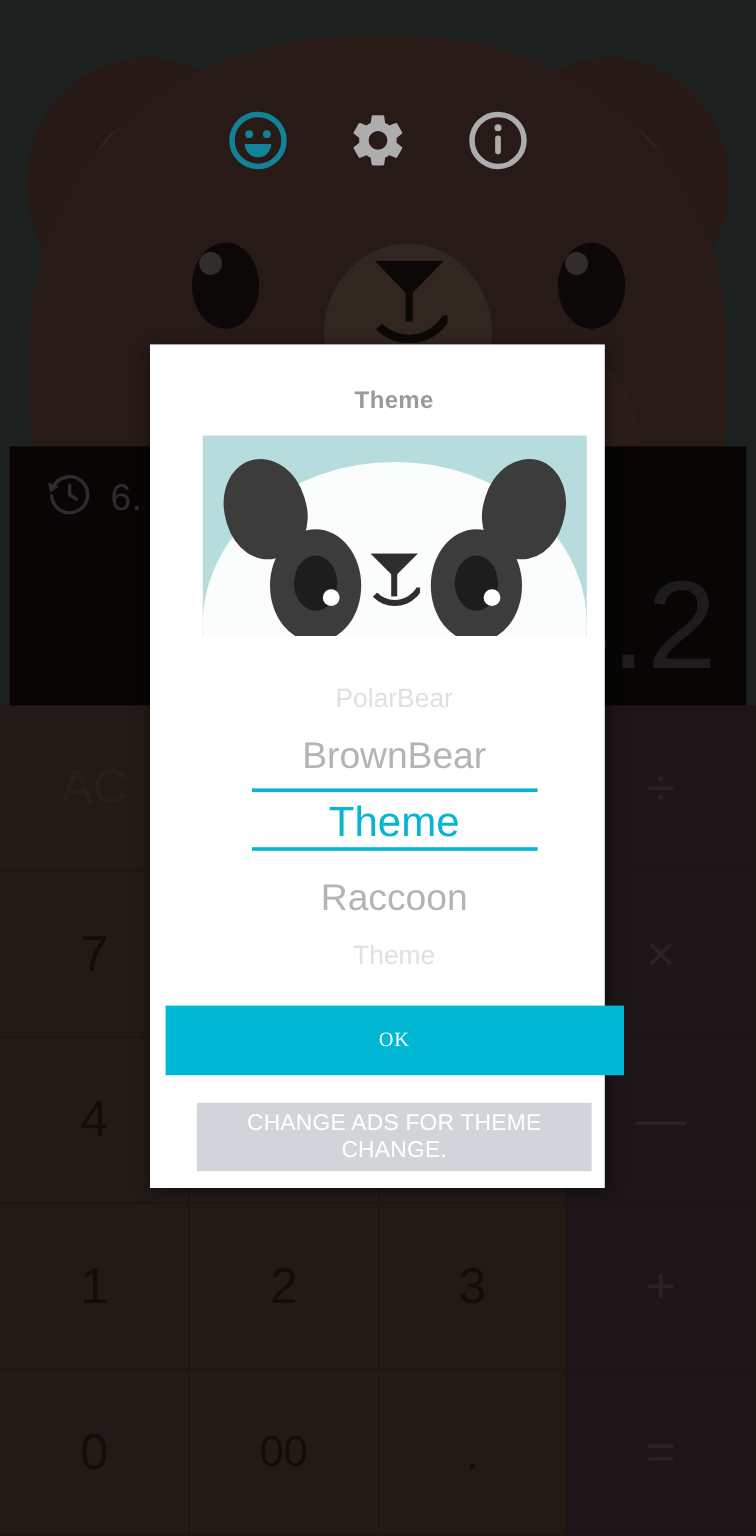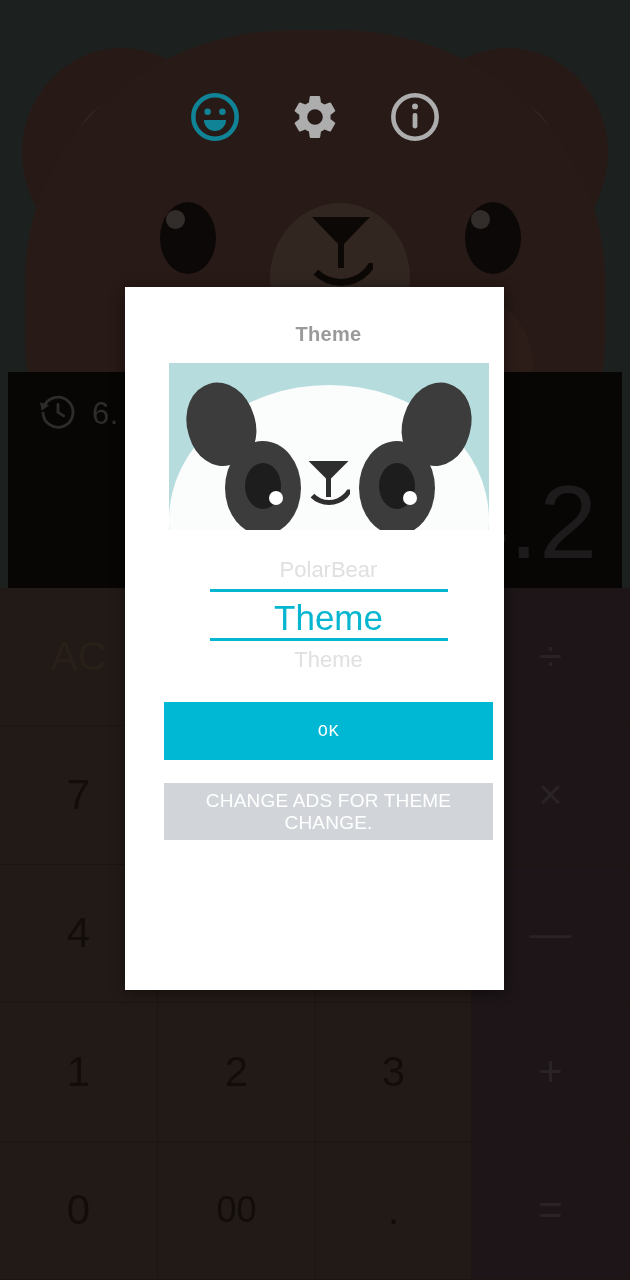--- a/index.html
+++ b/index.html
@@ -293,20 +293,21 @@
     display: flex;
     flex-direction: column;
     align-items: center;
   }
   .theme-item {
     width: 330px;
     text-align: center;
     color: #bdbdbd;
     cursor: pointer;
     white-space: nowrap;
+    margin-top: 12px;
   }
   .theme-item.far {
     font-size: 22px;
     color: #e0e0e0;
     height: 28px;
     line-height: 28px;
   }
   .theme-item.near {
     font-size: 31px;
     color: #b4b4b4;
@@ -320,27 +321,27 @@
     line-height: 52px;
     border-top: 3px solid #06b6d0;
     border-bottom: 3px solid #06b6d0;
     width: 238px;
     margin: 5px 0;
   }
 
   
   .btn-ok {
     margin-top: 28px;
-    width: 329px;
+    width: 382px;
     height: 58px;
     background: #00b8d4;
     color: #ffffff;
     border: none;
     font-size: 17px;
-    font-family: Liberation Mono, monospace;
+    font-family: Liberation Serif, serif;
     letter-spacing: .6px;
     cursor: pointer;
   }
   .btn-ads {
     margin-top: 23px;
     width: 329px;
     height: 57px;
     background: #d1d5da;
     color: #ffffff;
     border: none;
@@ -465,21 +466,23 @@
           <div class="panda-glint"></div>
         </div>
       </div>
       <div class="panda-nose"></div>
       <div class="panda-nose-stem"></div>
       <div class="panda-mouth"></div>
     </div>
 
     <div class="theme-picker">
         <div class="theme-item far">PolarBear</div>
+        <div class="theme-item near">BrownBear</div>
         <div class="theme-item selected">Theme</div>
+        <div class="theme-item near">Raccoon</div>
         <div class="theme-item far">Theme</div>
       </div>
 
     <button class="btn-ok">OK</button>
 
     <button class="btn-ads">CHANGE ADS FOR THEME CHANGE.</button>
 
   </div>
 
 </div>

